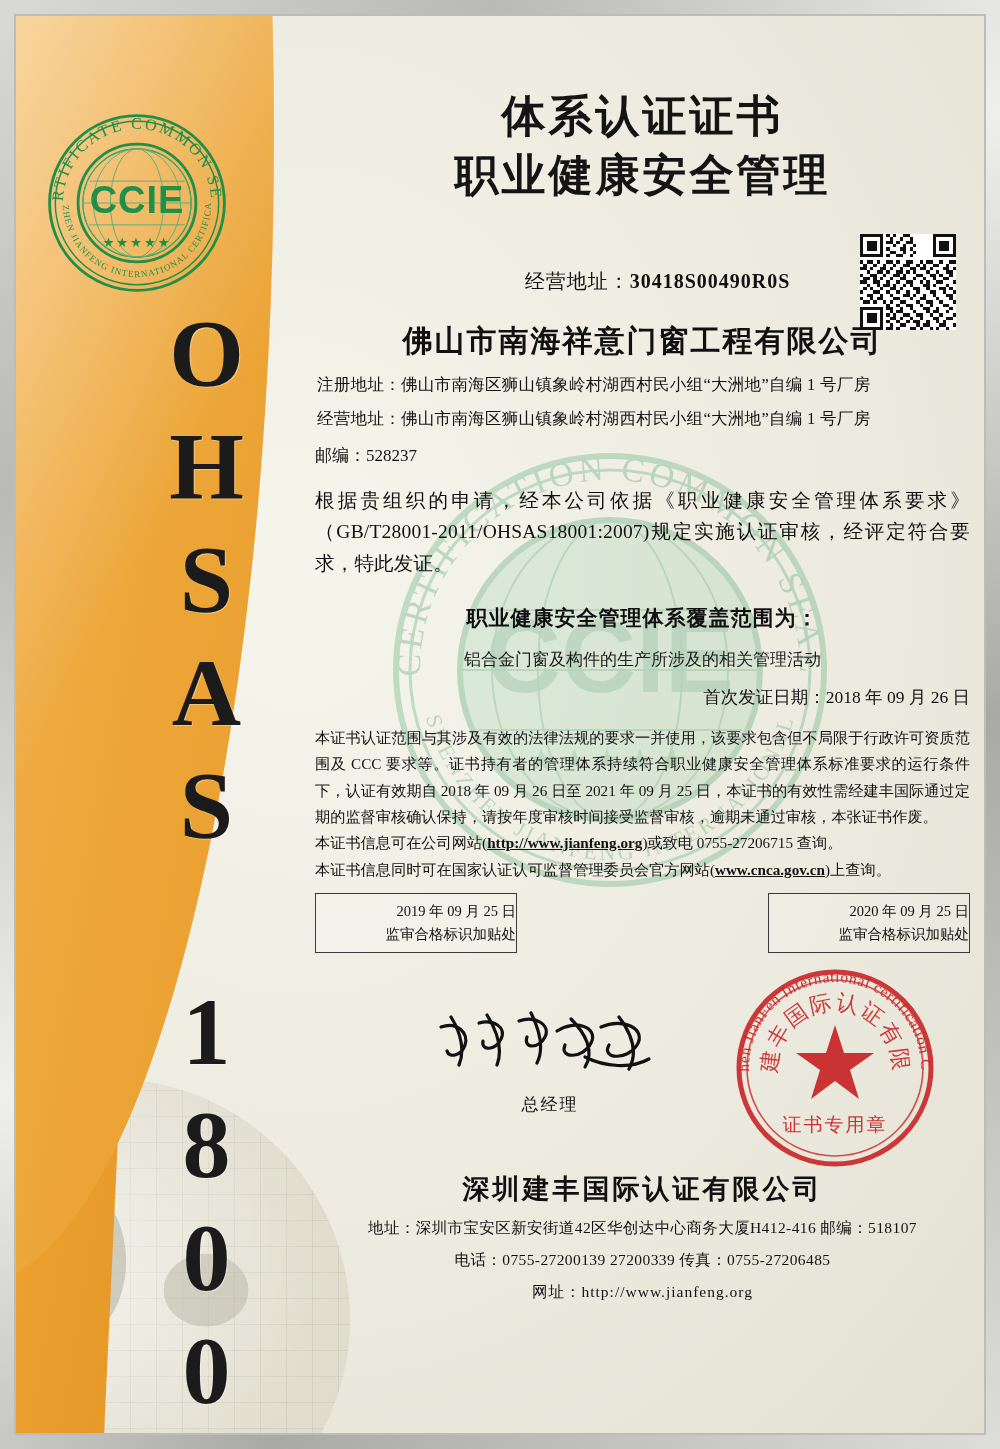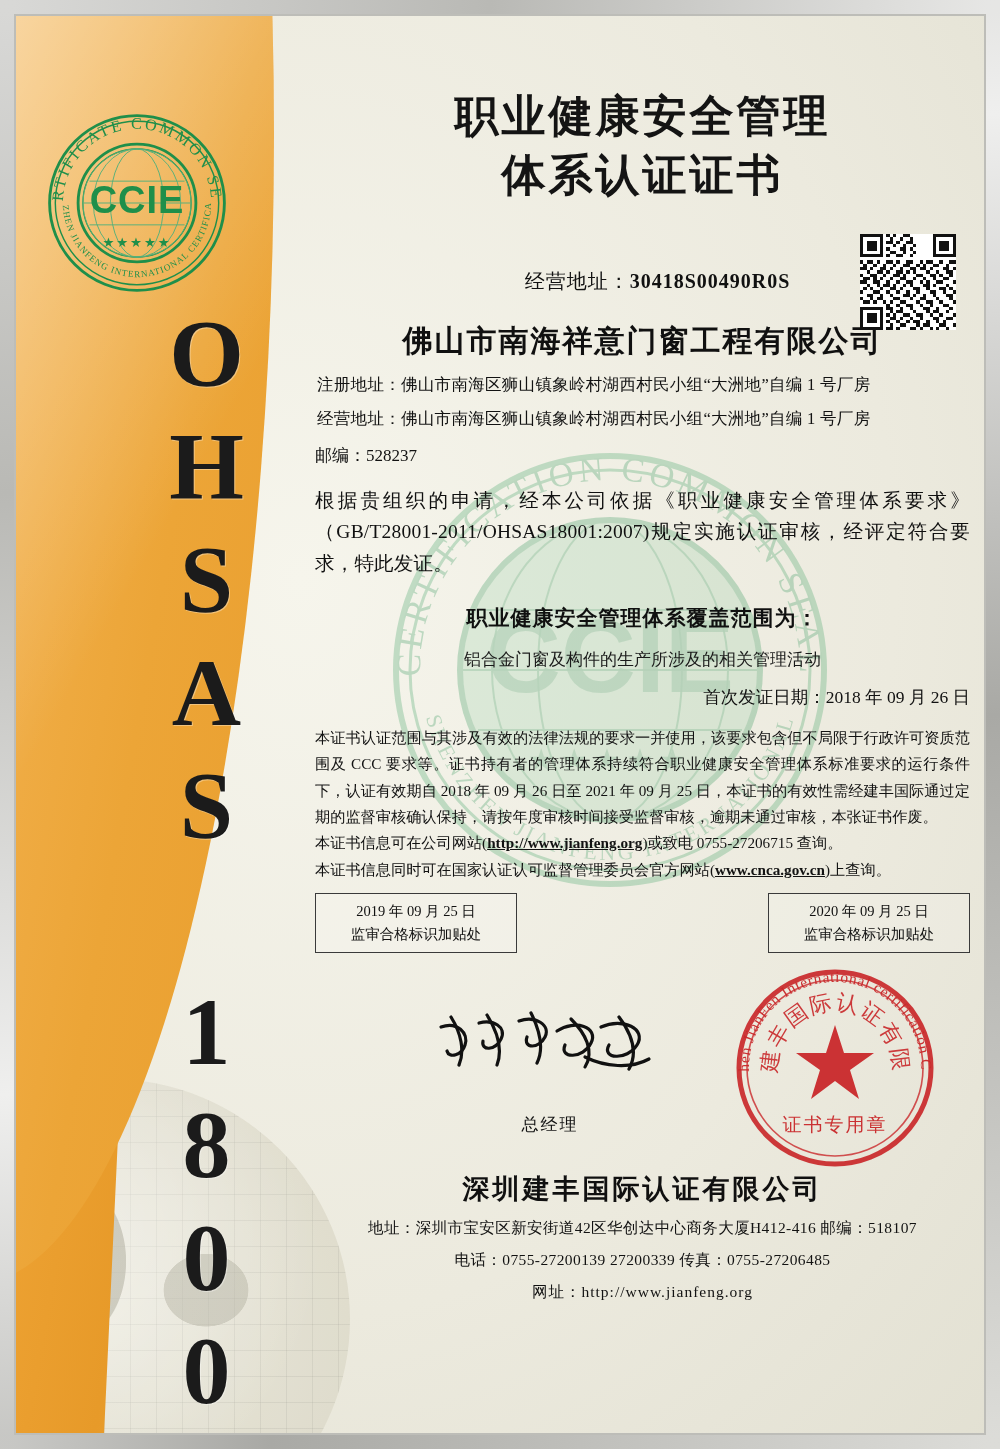--- a/index.html
+++ b/index.html
@@ -198,40 +198,40 @@
   }
   .fineprint .u{text-decoration:underline;font-weight:bold;}
   .stamp-boxes{
     margin-top:10px;
     display:flex;
     justify-content:space-between;
   }
   .stamp-box{
     width:200px;
     border:1px solid #3a3a3a;
-    text-align:center;
+    text-align:right;
     font-family:"Liberation Serif", serif;
     font-size:14.5px;
     line-height:1.55;
     padding:6px 0 7px;
     color:#111;
     background:rgba(255,255,255,.15);
   }
   
   .sign-area{
     position:relative;
     height:190px;
     margin-top:24px;
   }
   .signature{
     position:absolute;left:120px;top:30px;
     width:230px;height:70px;
   }
   .sign-label{
-    position:absolute;left:175px;top:136px;
+    position:absolute;left:175px;top:116px;
     width:120px;text-align:center;
     font-family:"Liberation Serif", serif;
     font-size:17px;color:#111;letter-spacing:2px;
   }
   .red-stamp{
     position:absolute;right:30px;top:-14px;width:210px;height:210px;
   }
   .issuer{
     text-align:center;
     font-family:"Liberation Serif", serif;
@@ -323,22 +323,22 @@
         <textPath href="#wBot" startOffset="50%" text-anchor="middle">SHENZHEN JIANFENG INTERNATIONAL</textPath>
       </text>
       <text x="240" y="262" text-anchor="middle" font-family="Liberation Sans, sans-serif" font-weight="bold" font-size="104" fill="#2f8f57" opacity="0.75">CCIE</text>
       <text x="240" y="340" text-anchor="middle" font-family="Liberation Sans, sans-serif" font-size="30" fill="#2f8f57" opacity="0.8" letter-spacing="6">★★★★★</text>
     </svg>
   </div>
 
   <div class="content">
 
     <div class="title">
+      <div>体系认证证书</div>
       <div>职业健康安全管理</div>
-      <div>体系认证证书</div>
     </div>
 
     <div class="qr">
       <svg viewBox="0 0 29 29" width="96" height="96" shape-rendering="crispEdges">
         <rect width="29" height="29" fill="#ffffff"></rect>
         <g fill="#111111">
           <rect x="0" y="0" width="7" height="1"></rect>
             <rect x="0" y="6" width="7" height="1"></rect>
           <rect x="0" y="0" width="1" height="7"></rect>
             <rect x="6" y="0" width="1" height="7"></rect>

